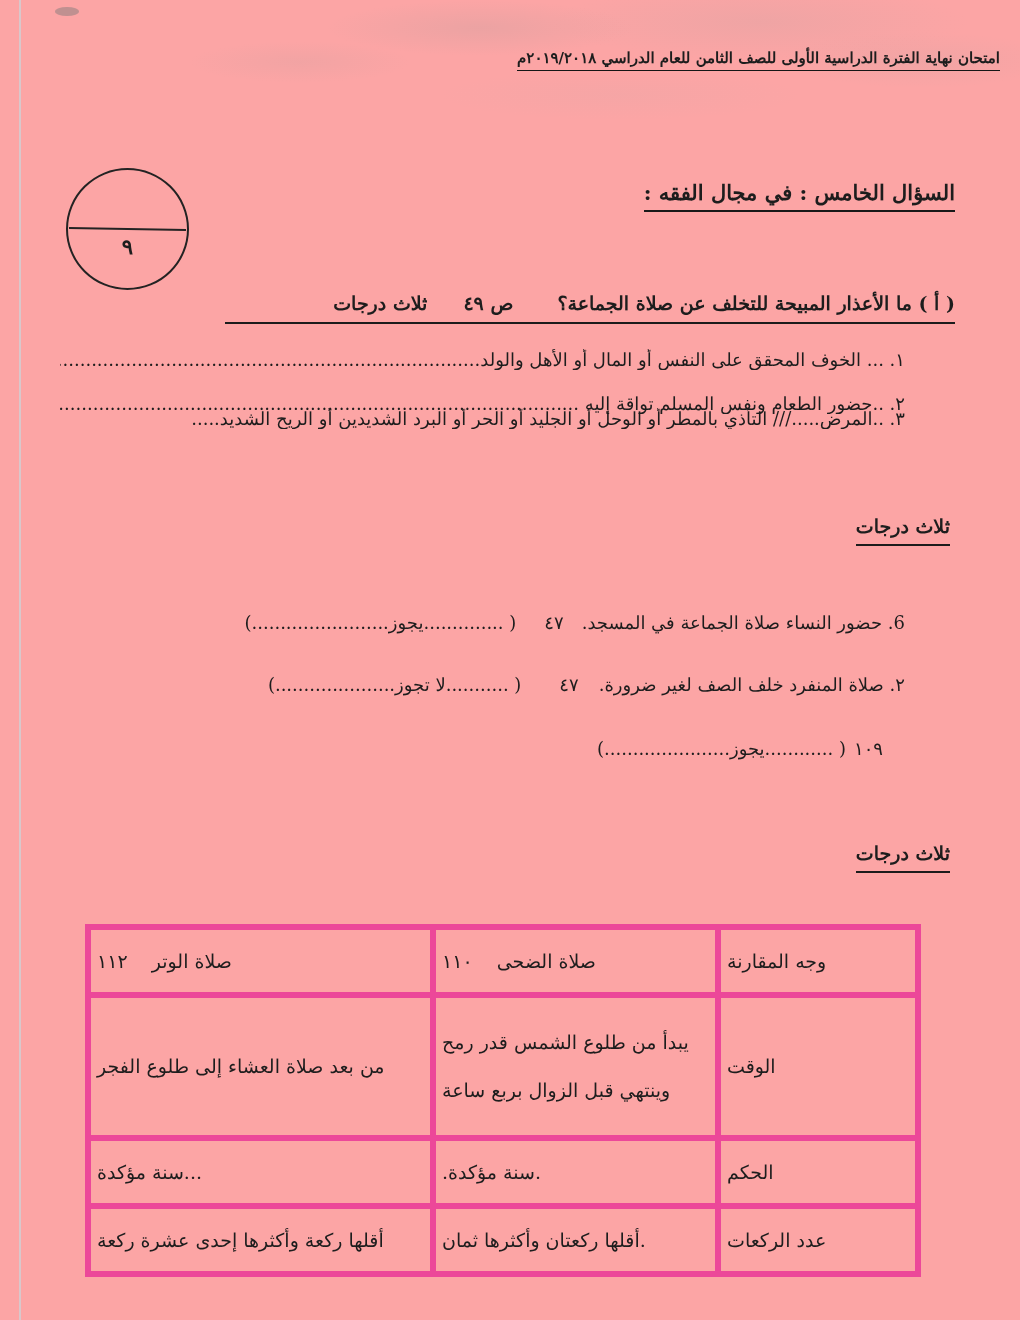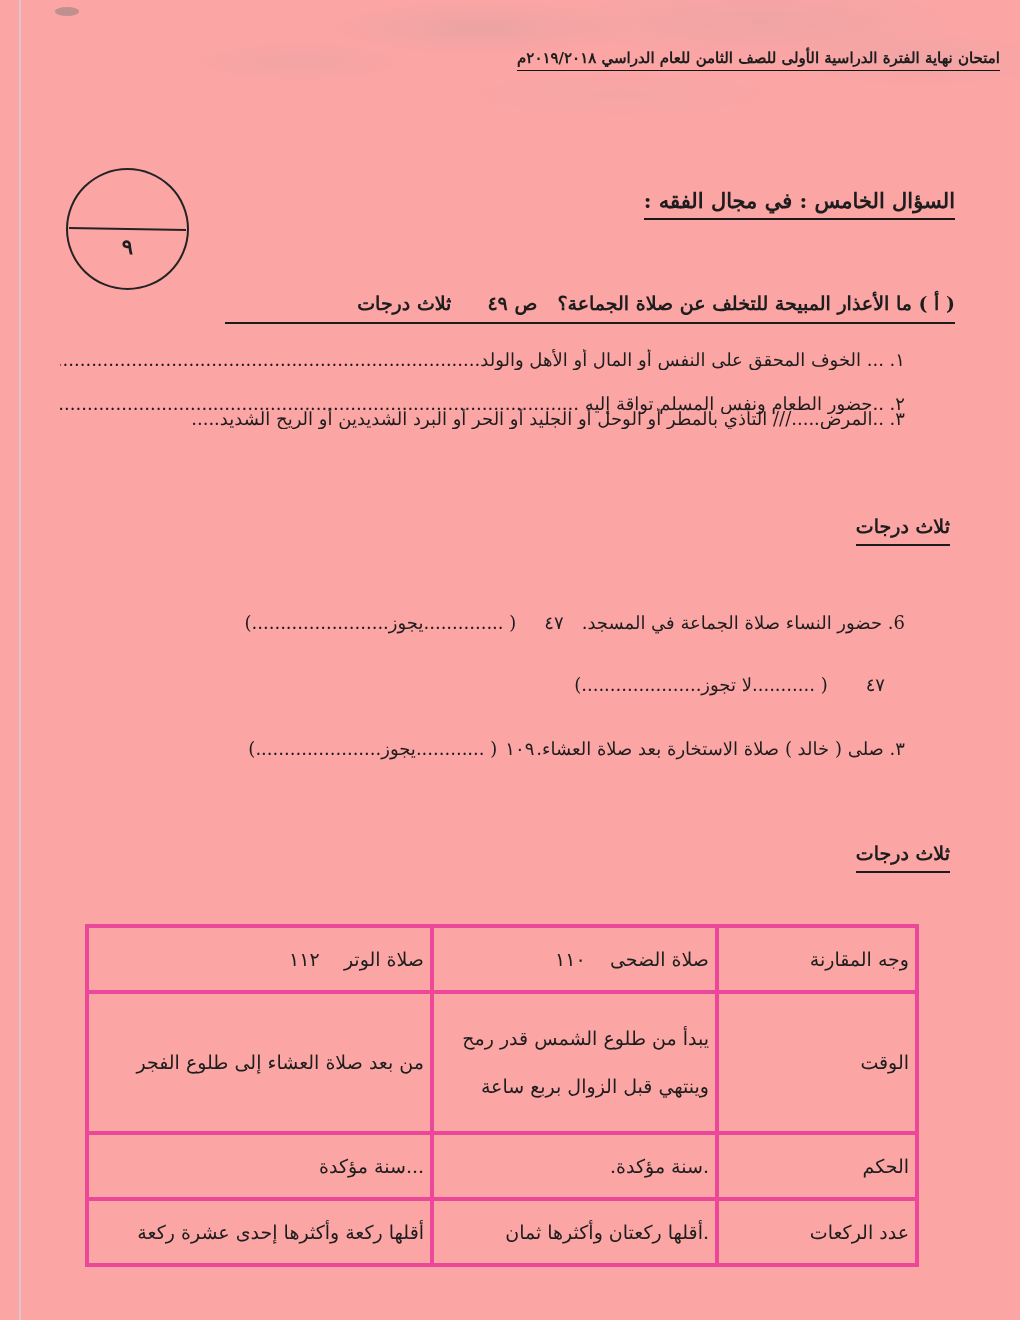--- a/index.html
+++ b/index.html
@@ -25,48 +25,48 @@
   .header { position:absolute; top:49px; right:20px; font-size:15px; font-weight:bold;
     border-bottom:1.6px solid #151515; padding-bottom:3px; letter-spacing:.2px; }
 
   .circle { position:absolute; left:66px; top:168px; width:123px; height:122px;
     border:2px solid #232323; border-radius:50%; }
   .circle-line { position:absolute; left:1px; right:1px; top:58px;
     border-top:2px solid #232323; transform:rotate(1.1deg); }
   .circle-num { position:absolute; top:64px; left:0; width:100%; text-align:center;
     font-size:21px; font-weight:bold; }
 
-  .title { position:absolute; top:188px; right:65px; font-size:21px; font-weight:bold;
+  .title { position:absolute; top:180px; right:65px; font-size:21px; font-weight:bold;
     border-bottom:2.4px solid #181818; padding-bottom:5px; }
 
   .sec-a { position:absolute; top:292px; right:65px; left:225px; display:flex;
     direction:rtl; align-items:baseline; font-size:19px; font-weight:bold;
     border-bottom:2px solid #1c1c1c; padding-bottom:8px; }
-  .sec-a .ref { margin-right:20px; margin-left:36px; }
+  .sec-a .ref { margin-right:44px; margin-left:36px; }
 
   .item-a { position:absolute; right:115px; left:60px; direction:rtl; font-size:18px;
     white-space:nowrap; overflow:hidden; }
   .a1 { top:349px; } .a2 { top:393px; } .a3 { top:408px; }
 
   .sec-head2 { position:absolute; display:flex; direction:rtl; justify-content:space-between;
     align-items:baseline; font-size:19px; font-weight:bold; }
   .sec-b { top:515px; right:70px; left:75px; }
   .sec-c { top:842px; right:70px; left:100px; }
   .u { border-bottom:2px solid #1c1c1c; padding-bottom:7px; }
 
   .item-b { position:absolute; right:115px; display:flex; direction:rtl;
     align-items:baseline; font-size:18px; white-space:nowrap; }
   .b1 { top:612px; } .b2 { top:674px; } .b3 { top:738px; }
   .b1 .pref { margin-right:18px; margin-left:28px; }
   .b2 .pref { margin-right:20px; margin-left:38px; }
-  .b3 .pref { margin-right:2px; margin-left:8px; }
+  .b3 .pref { margin-right:22px; margin-left:8px; }
 
   table.cmp { position:absolute; left:85px; top:924px; width:830px;
     border-collapse:collapse; direction:rtl; font-size:19px; table-layout:fixed; }
-  table.cmp td { border:4px solid #ec4899; text-align:right; vertical-align:middle;
+  table.cmp td { border:6px solid #ec4899; text-align:left; vertical-align:middle;
     padding:20px 6px; }
   table.cmp tr.h td { height:54px; }
   table.cmp tr.r1 td { height:106px;margin-left:40px; }
   table.cmp tr.r2 td { height:40px; }
   table.cmp tr.r3 td { height:44px; }
   td.time-d { white-space:pre-line; line-height:2.55; vertical-align:top; padding-top:6px; }
   td.time-w { vertical-align:top; padding-top:10px; }
 </style>
 </head>
 <body>
@@ -98,25 +98,25 @@
   <div class="sec-head2 sec-b">
     <span class="u">ثلاث درجات</span>
   </div>
 
   <div class="item-b b1">
     <span class="txt">6. حضور النساء صلاة الجماعة في المسجد.</span>
     <span class="pref">٤٧</span>
     <span class="ans">( ..............يجوز........................)</span>
   </div>
   <div class="item-b b2">
+    <span class="txt">٢. صلاة المنفرد خلف الصف لغير ضرورة.</span>
     <span class="pref">٤٧</span>
     <span class="ans">( ...........لا تجوز.....................)</span>
   </div>
   <div class="item-b b3">
-    <span class="txt">٣. صلى ( خالد ) صلاة الاستخارة بعد صلاة العشاء.</span>
     <span class="pref">١٠٩</span>
     <span class="ans">( ............يجوز......................)</span>
   </div>
 
   <div class="sec-head2 sec-c">
     <span class="u">ثلاث درجات</span>
   </div>
 
   <table class="cmp">
     <colgroup>

